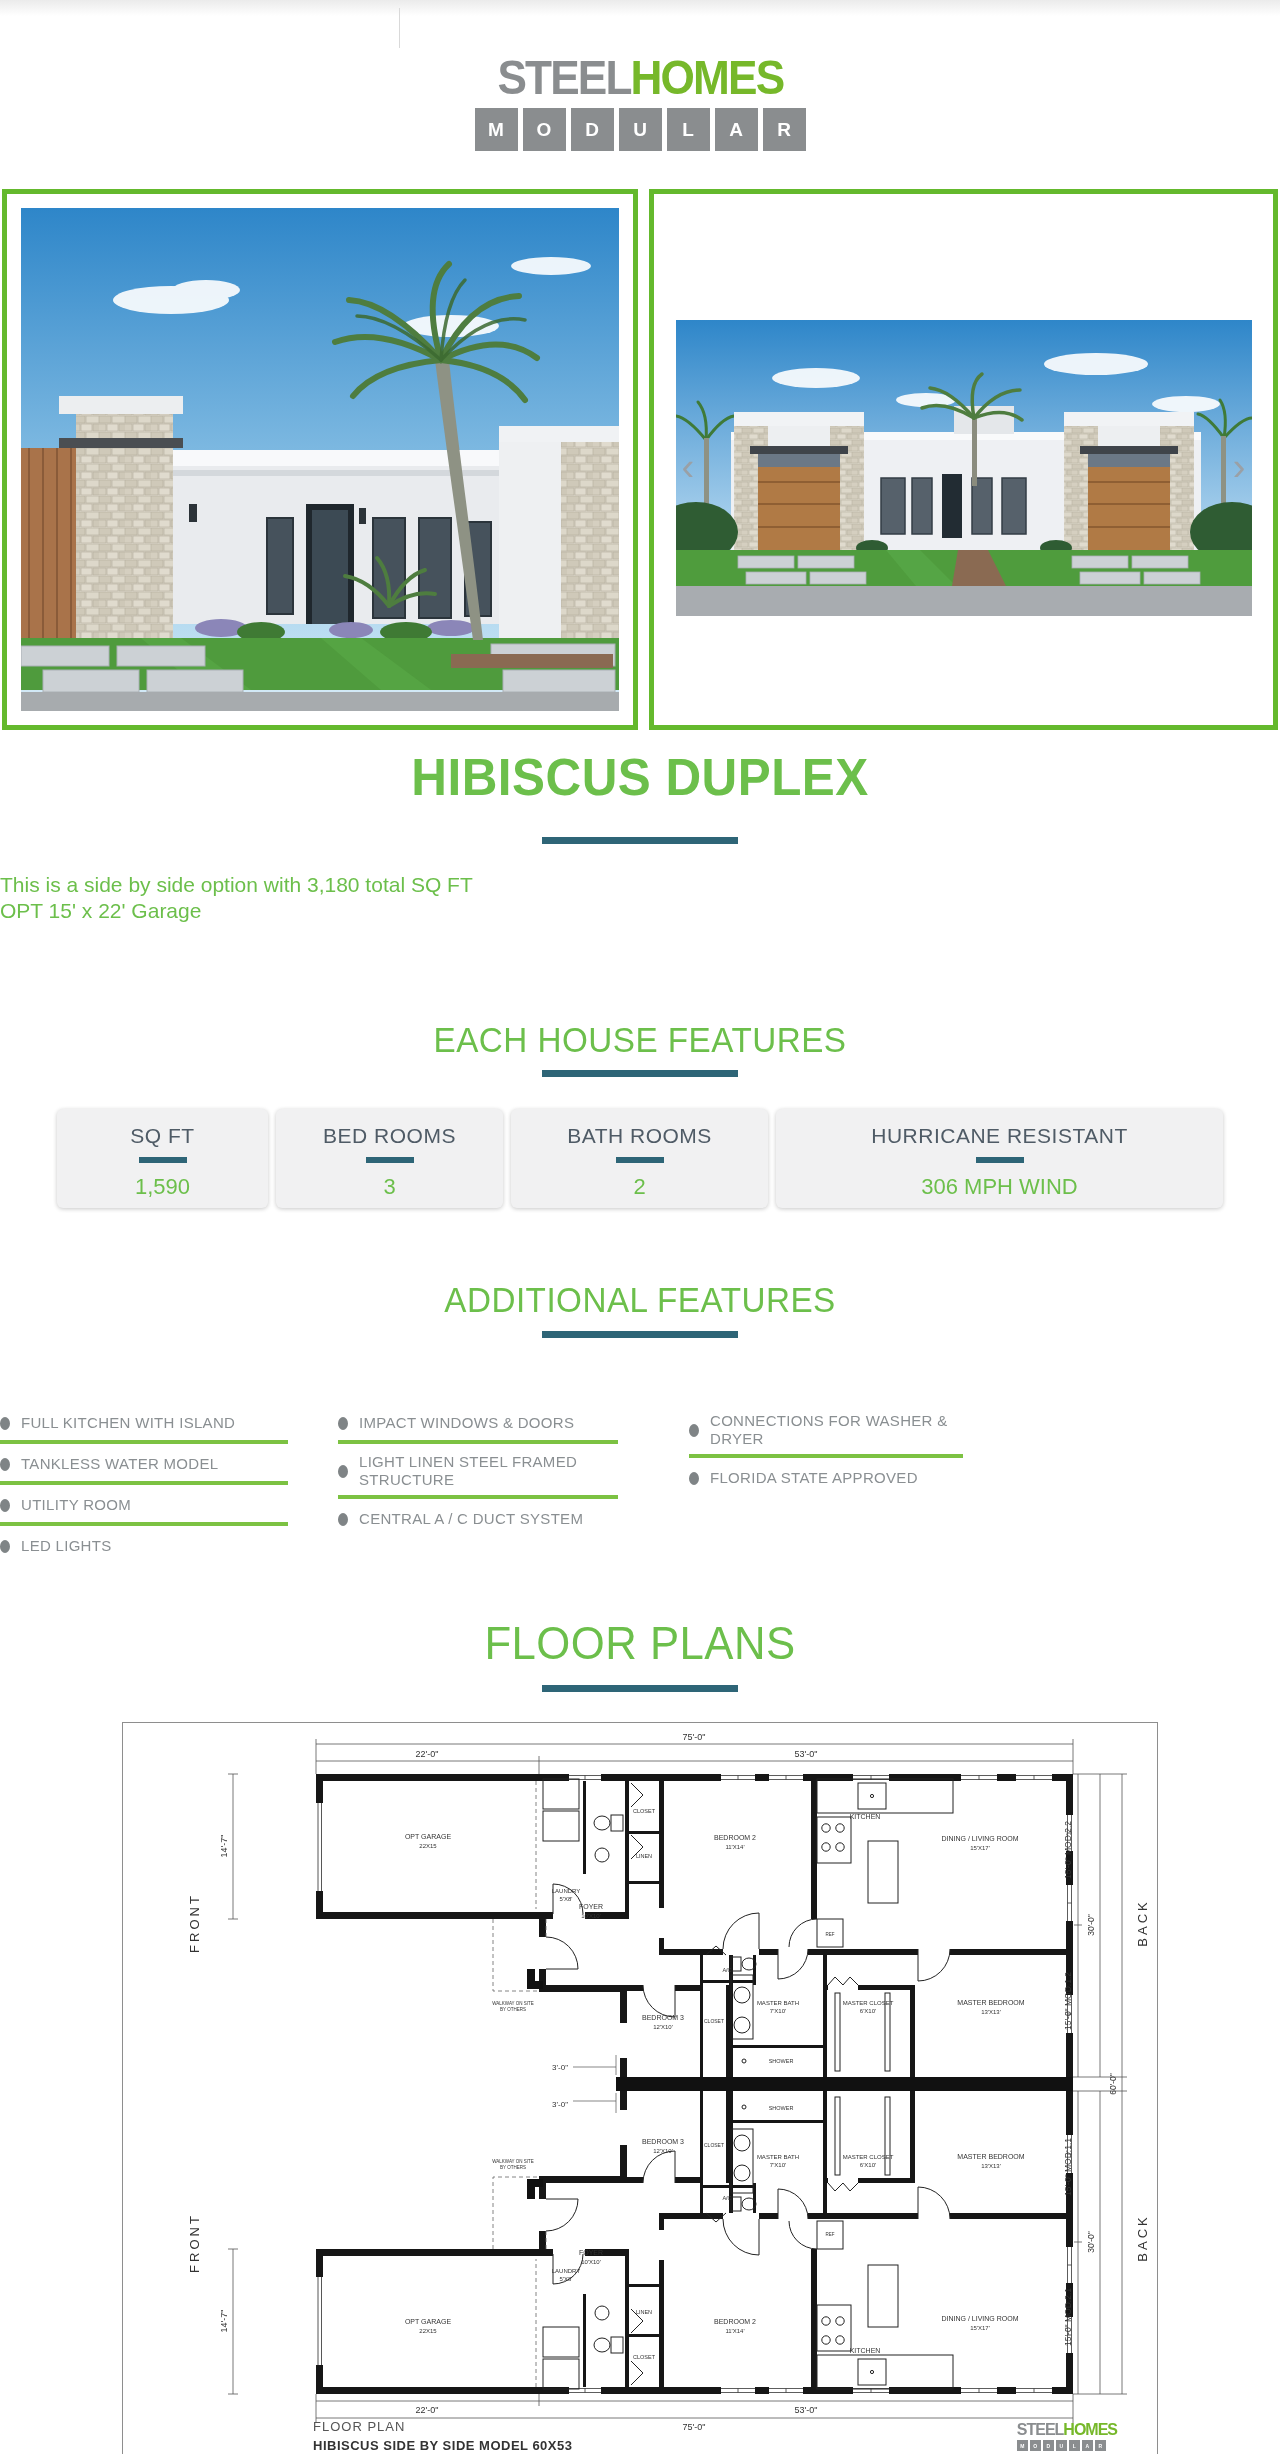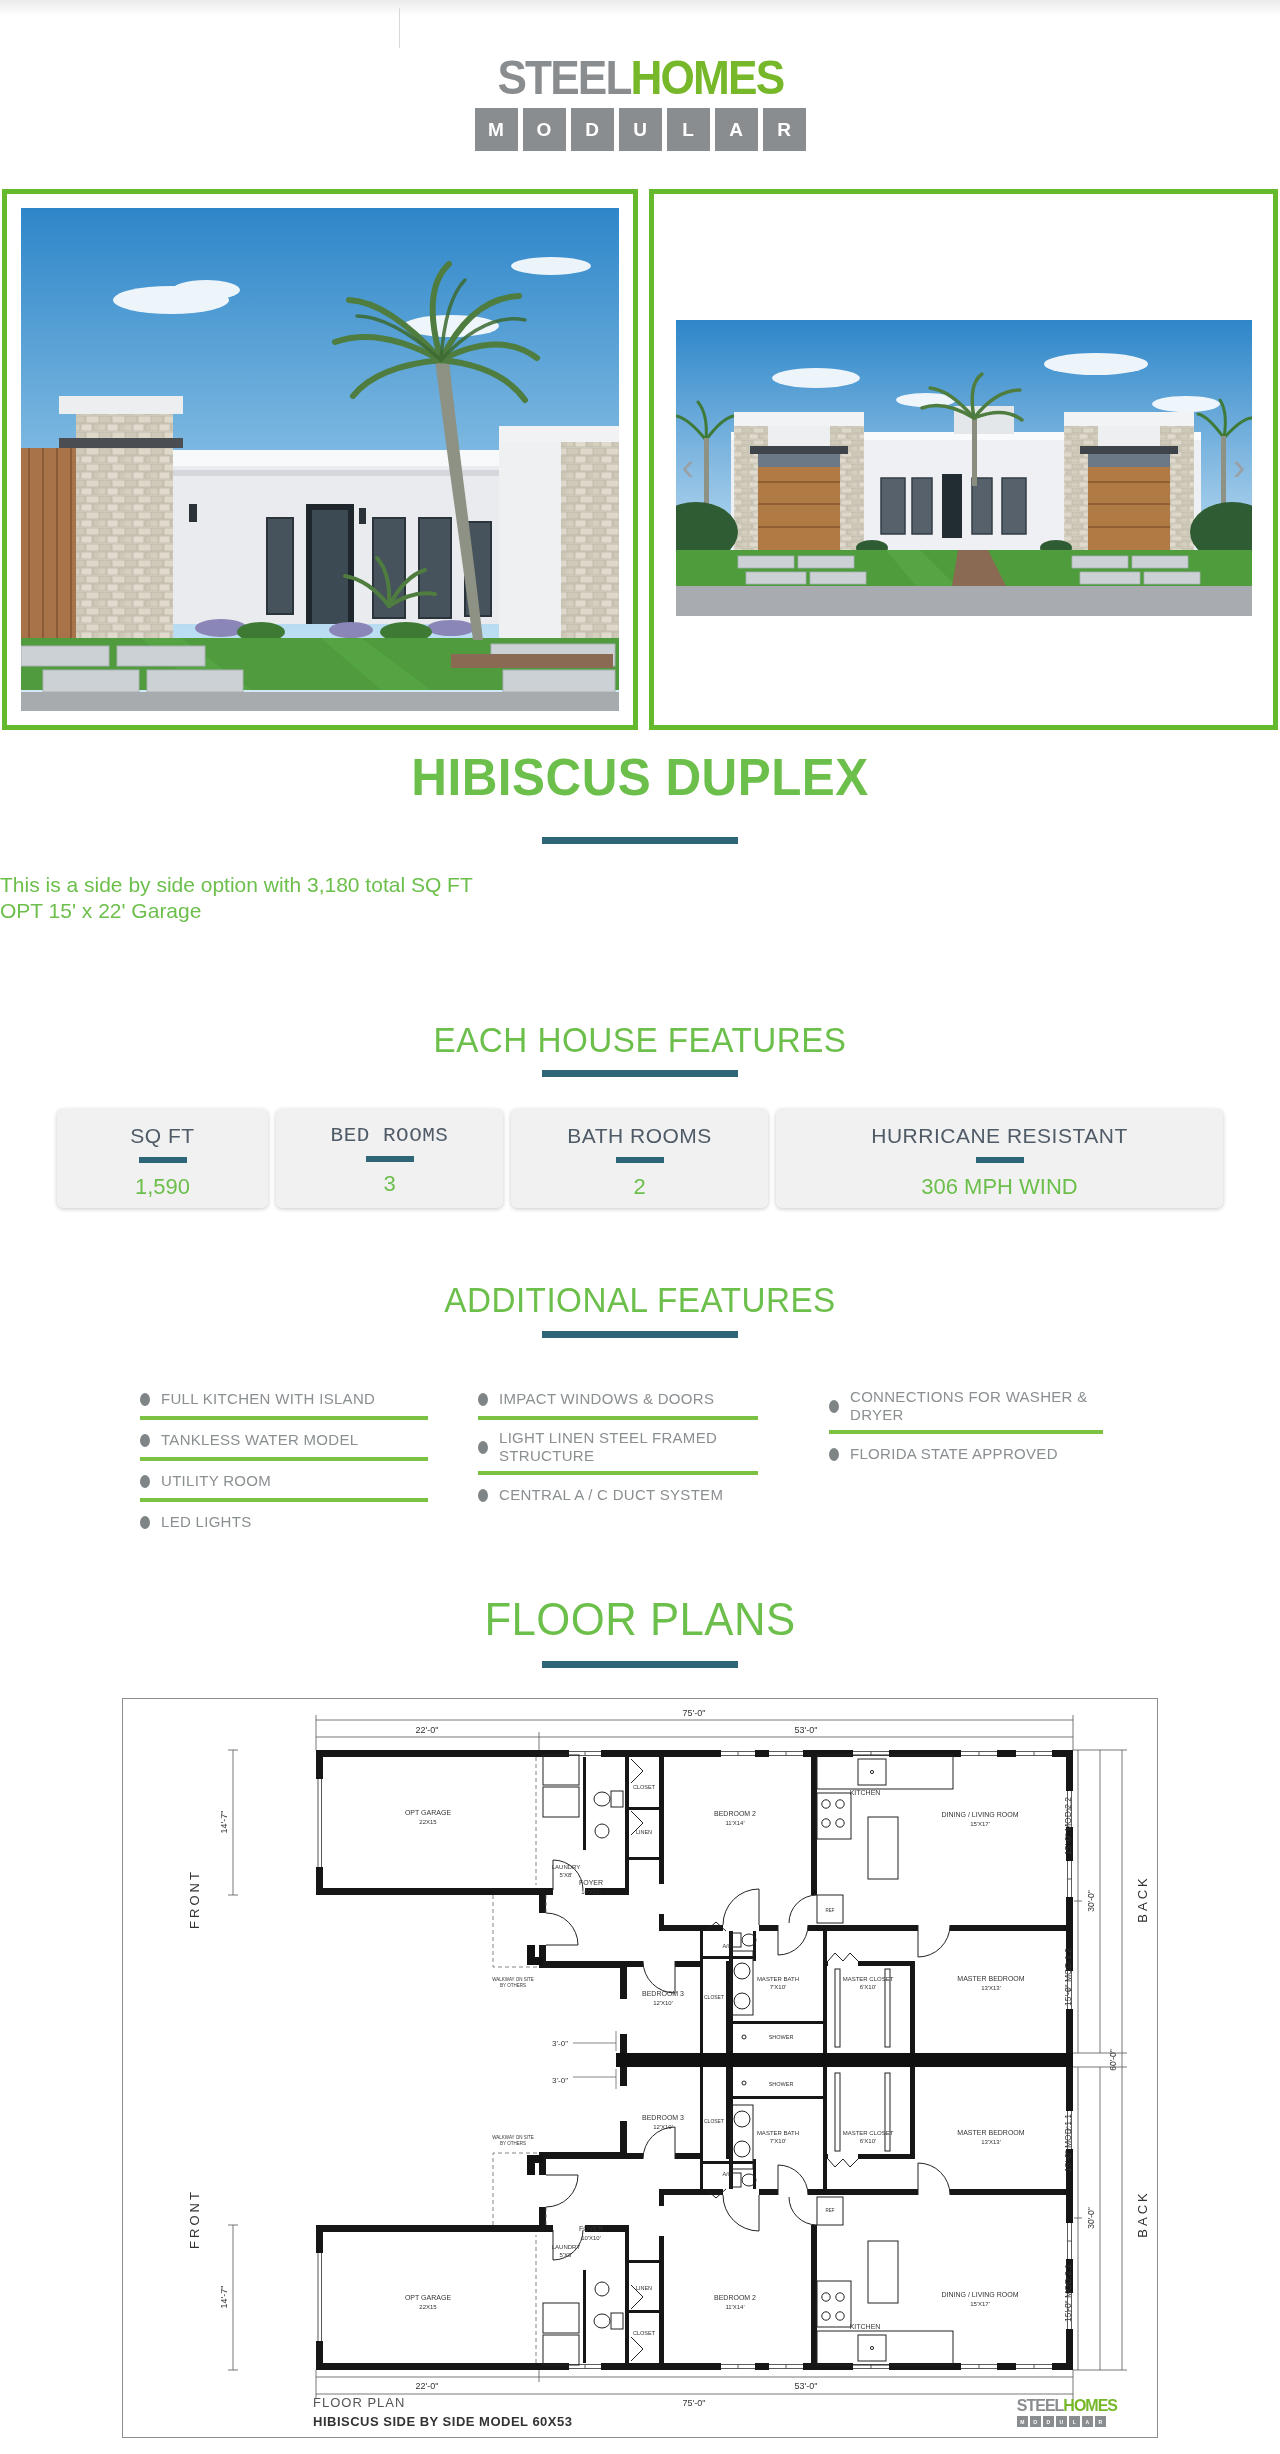--- a/index.html
+++ b/index.html
@@ -38,27 +38,27 @@
   .divider{width:196px;height:7px;background:#2e6577;margin:0 auto;}
   .dv-hero{margin-top:32px;}
   .dv-mid{margin-top:12px;}
   .dv-plan{margin-top:18px;}
   .hero-desc{color:#6cbf4b;font-size:21px;line-height:26px;font-weight:500;margin-top:28px;}
 
   
   .feat-row{display:flex;justify-content:center;gap:8px;margin-top:32px;}
   .feat-box{background:#f1f1f2;border-radius:6px;box-shadow:0 1px 4px rgba(0,0,0,.22);
             padding-top:15px;height:99px;box-sizing:border-box;text-align:center;}
-  .fb-1{width:211px;text-align:center;} .fb-2{width:227px;font-family:Liberation Mono, monospace;} .fb-3{width:257px;} .fb-4{width:447px;}
+  .fb-1{width:211px;text-align:center;} .fb-2{width:227px;} .fb-3{width:257px;} .fb-4{width:447px;}
   .feat-label{color:#4f5b66;font-size:21px;letter-spacing:.5px;}
   .feat-div{width:48px;height:6px;background:#2e6577;margin:9px auto 0;}
   .feat-value{color:#6cbf4b;font-size:22px;margin-top:11px;}
 
   
-  .add-lists{display:flex;margin-top:50px;padding-left:140px;}
+  .add-lists{display:flex;margin-top:74px;}
   .add-col{display:flex;flex-direction:column;}
   .col-1{width:300px;margin-right:38px;}
   .col-2{width:292px;margin-right:59px;}
   .col-3{width:285px;}
   .add-item{display:flex;align-items:center;color:#8a8f92;font-size:15px;letter-spacing:.3px;
             line-height:18px;min-height:22px;}
   .bullet{width:10px;height:13px;border-radius:50%;background:#7f8486;flex:0 0 10px;margin-right:11px;}
   .add-sep{height:4px;background:#7cc242;border:0;margin:6px 0 9px 0;width:96%;align-self:flex-start;}
 
   

